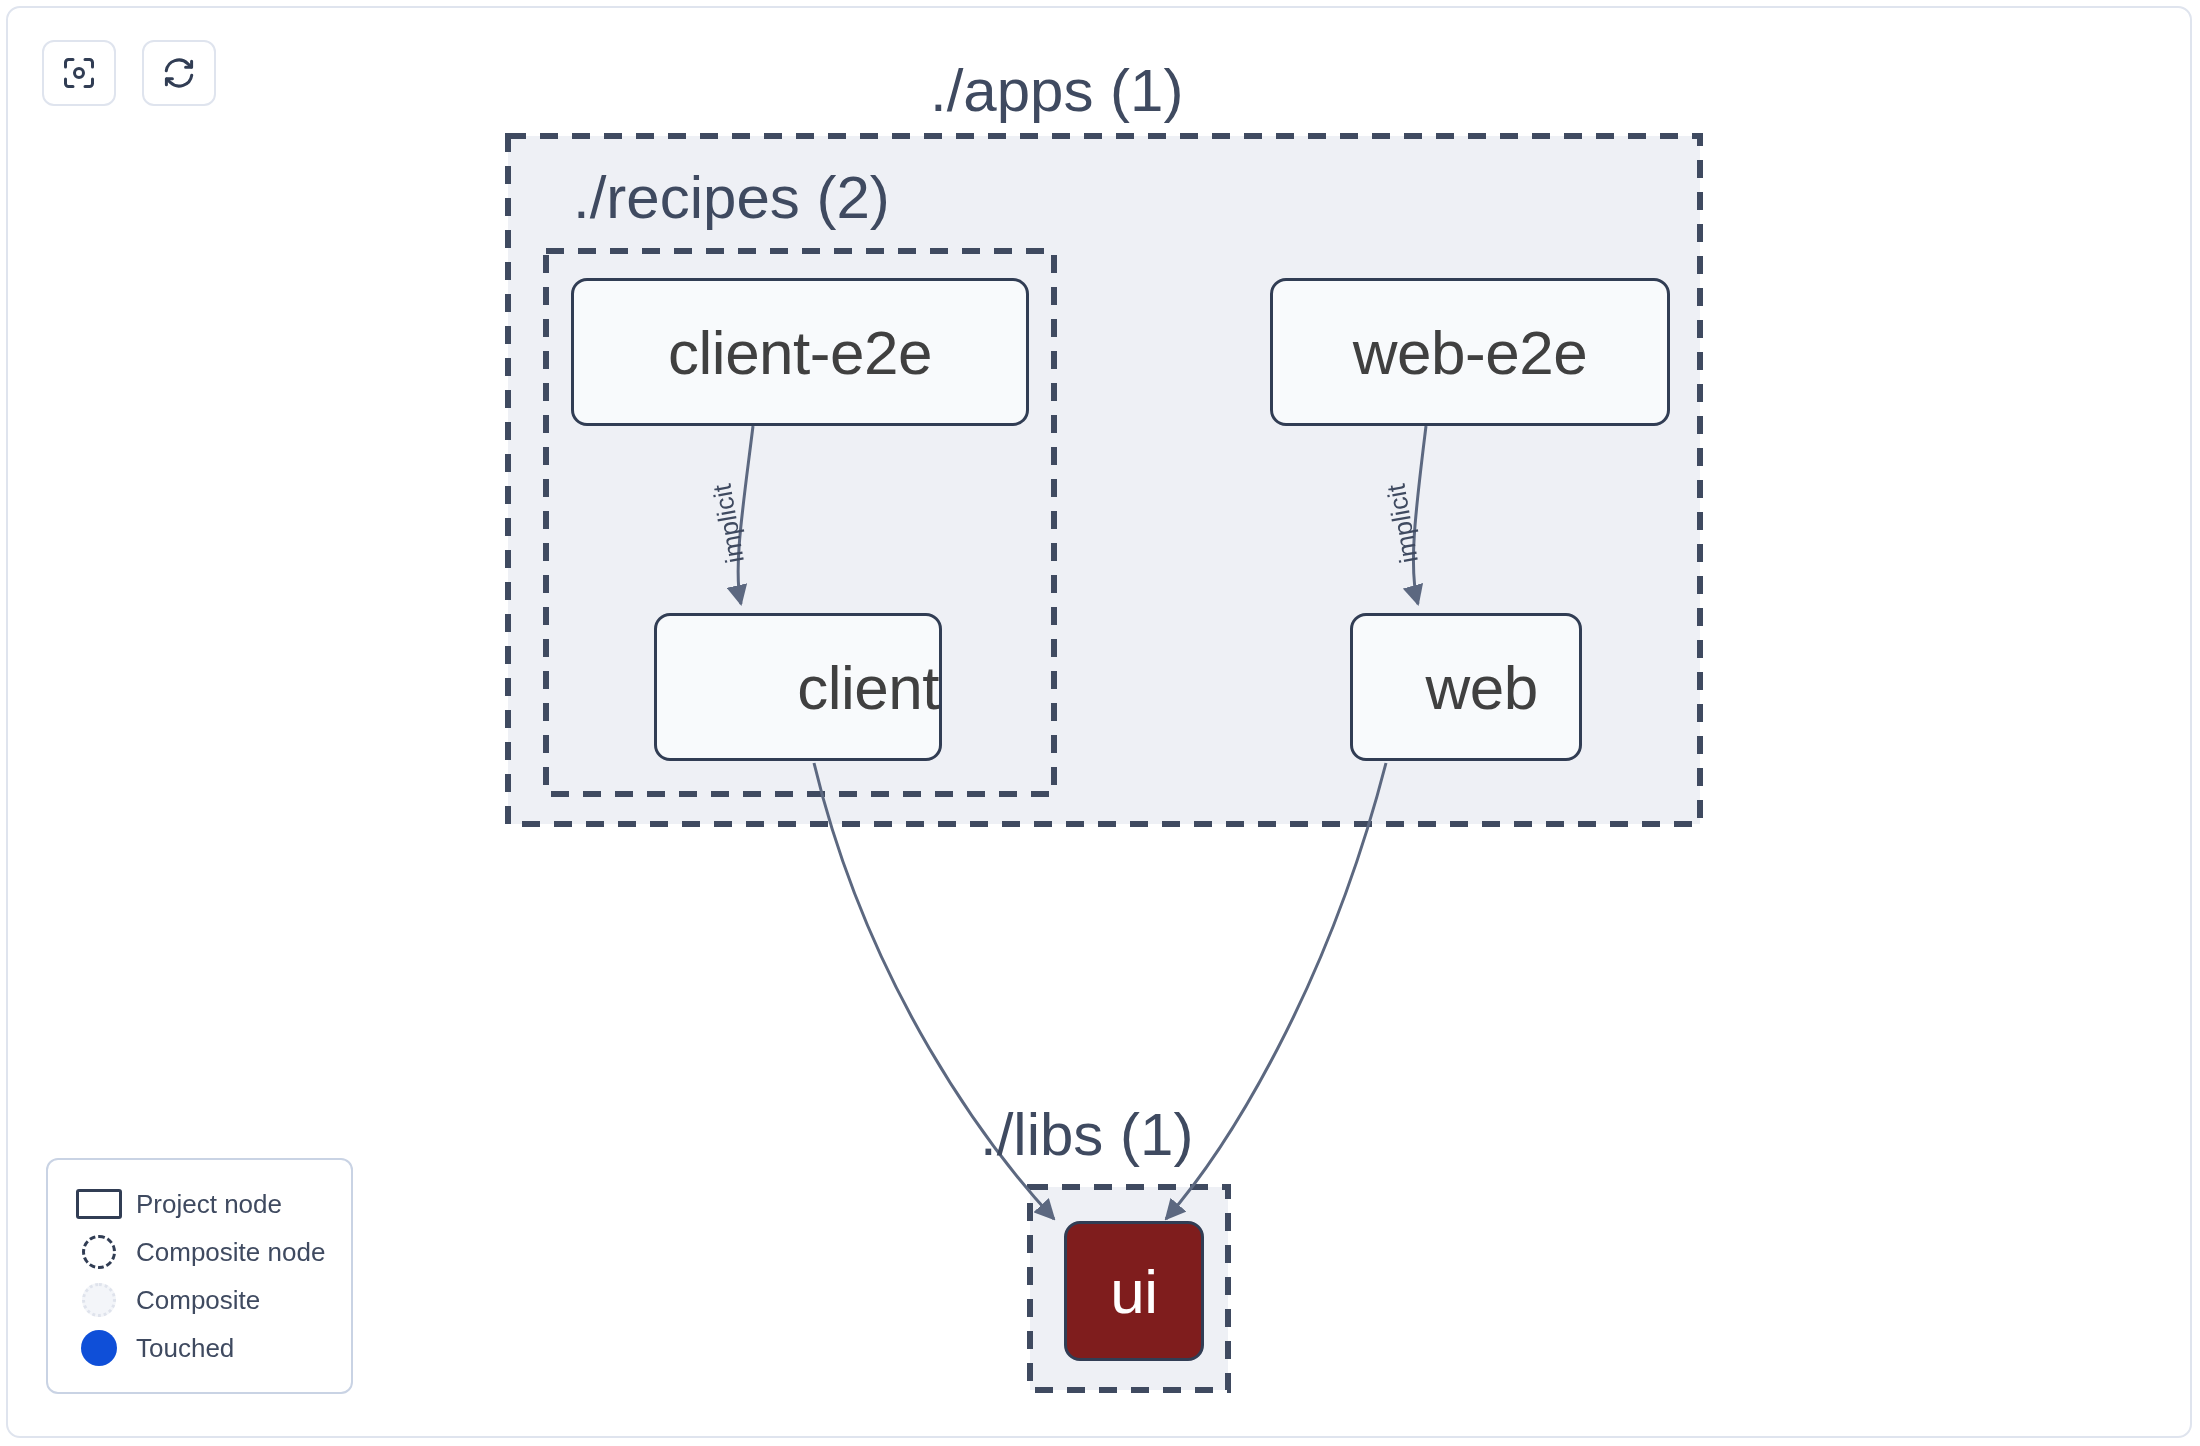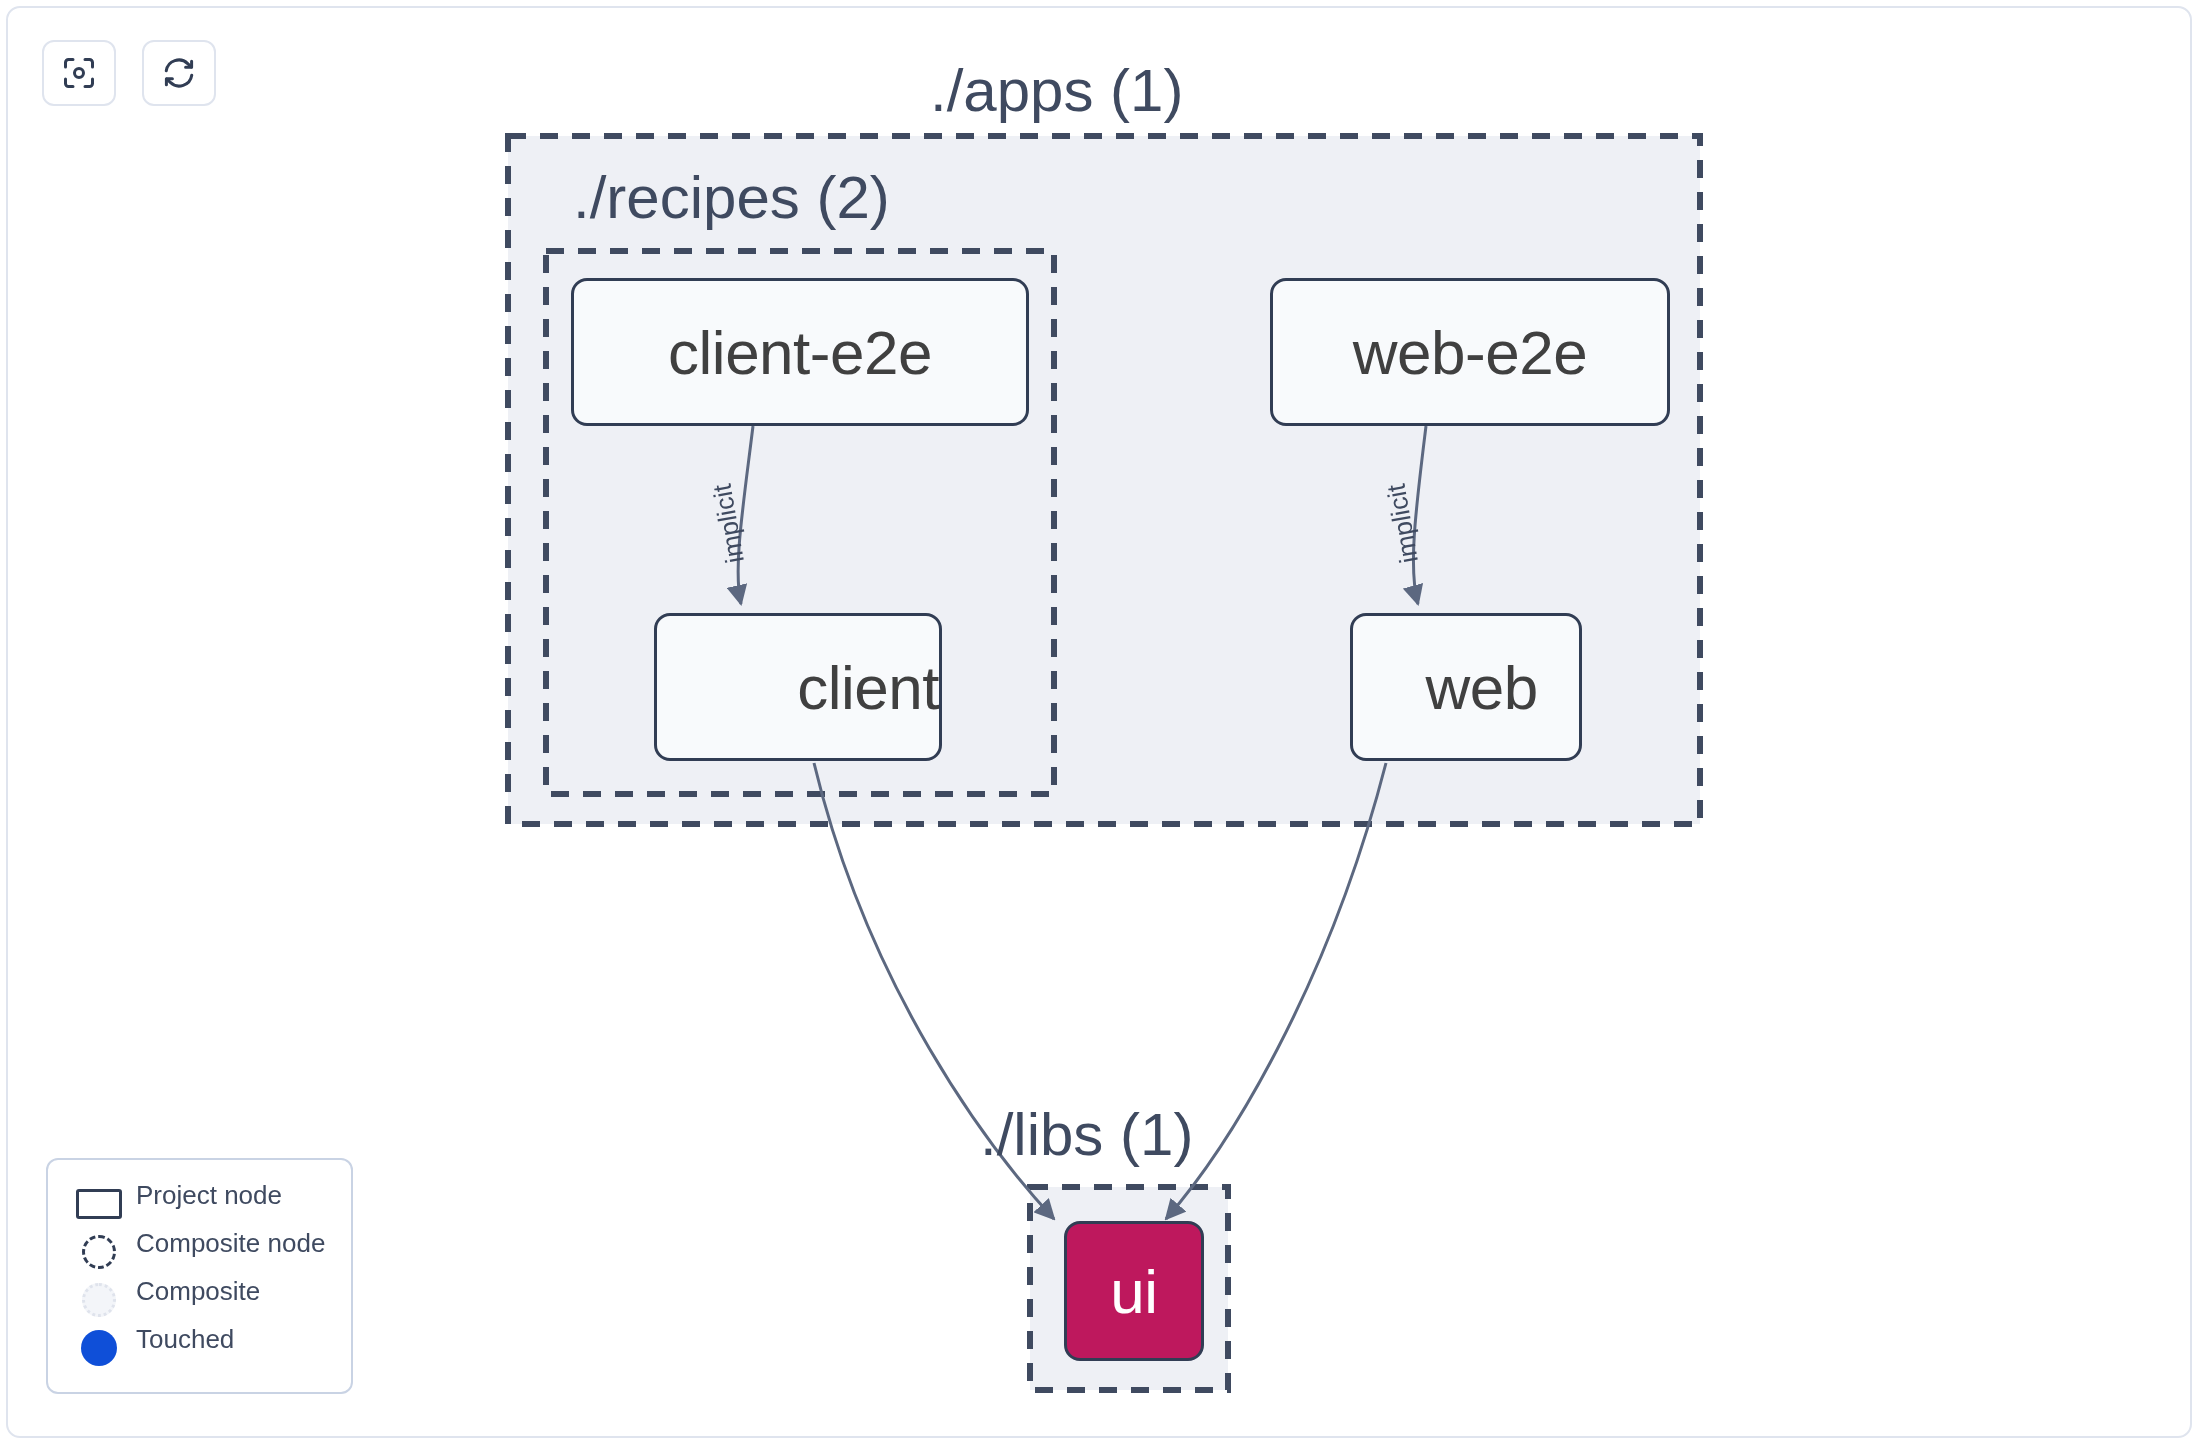--- a/index.html
+++ b/index.html
@@ -72,21 +72,21 @@
     border: 3px solid #313d54;
     border-radius: 16px;
     background: #f8fafc;
     color: #404040;
     font-size: 62px;
     letter-spacing: -0.5px;
     cursor: pointer;
     z-index: 25;
   }
   .node.touched {
-    background: #be185d;
+    background: #7f1d1d;
     border-color: #313d54;
     color: #ffffff;
   }
 
   .group-label {
     position: absolute;
     font-size: 60px;
     color: #3f4a60;
     white-space: nowrap;
     z-index: 30;
@@ -109,20 +109,21 @@
     bottom: 42px;
     box-sizing: border-box;
     background: #ffffff;
     border: 2px solid #c9d3e4;
     border-radius: 12px;
     padding: 20px 26px 20px 20px;
     z-index: 40;
   }
   .legend-row {
     display: flex;
+    align-items: center;
     height: 48px;
   }
   .legend-swatch {
     width: 62px;
     display: flex;
     align-items: center;
     justify-content: center;
     flex: 0 0 62px;
   }
   .sw-rect {

